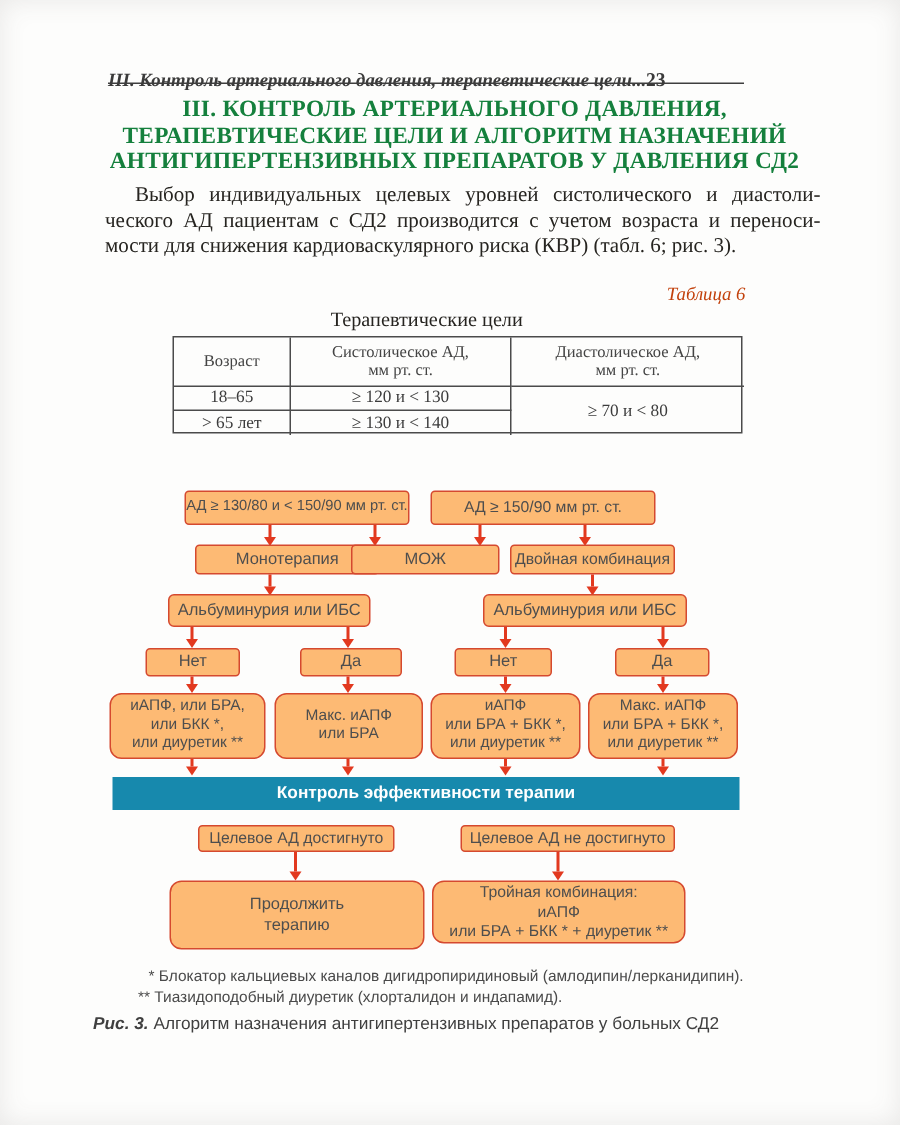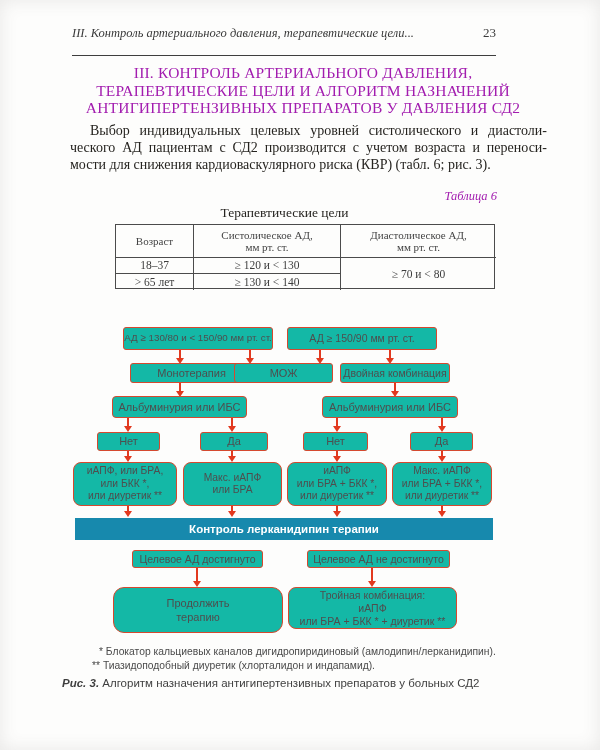--- a/index.html
+++ b/index.html
@@ -4,59 +4,59 @@
 <style>
   * { margin:0; padding:0; box-sizing:border-box; }
   html,body { background:#ffffff; }
   .page {
     position:relative; width:600px; height:750px; background:#fdfdfc;
     overflow:hidden; font-family:"Liberation Serif", serif;
     box-shadow: inset 0 0 18px rgba(80,75,70,.12);
   }
   
   .runhead {
-    position:absolute; left:72px; top:25px; width:424px;
-    display:flex; justify-content:space-between; align-items:baseline;
-    color:#3a3a3a; font-size:12.5px;
+    position:absolute; left:72px; top:45px; width:424px;
+    display:flex; align-items:baseline;
+    color:#3a3a3a; font-size:12.5px;font-weight:bold;
   }
   .runhead .rh-text { font-style:italic; }
   .runhead .rh-page { font-style:normal; font-size:13px; }
   .rule { position:absolute; left:72px; top:55px; width:424px; border-top:1.4px solid #3e3e3e; }
   
   .title {
     position:absolute; left:58px; top:64px; width:490px; text-align:center;
-    font-weight:normal; font-size:15.5px; line-height:17.5px; color:#a21caf;
+    font-weight:bold; font-size:15.5px; line-height:17.5px; color:#15803d;
     letter-spacing:.2px;
   }
   
   .intro {
     position:absolute; left:70px; top:123px; width:477px;
     font-size:14px; line-height:16.8px; color:#262420;
   }
   .intro .jl { text-align:justify; text-align-last:justify; }
   .intro .first { text-indent:20px; }
   
   .tbl-label { position:absolute; left:72px; top:189px; width:425px; text-align:right;
-    font-style:italic; font-size:12.5px; color:#a21caf; }
+    font-style:italic; font-size:12.5px; color:#c2410c; }
   .tbl-title { position:absolute; left:72px; top:205px; width:425px; text-align:center;
     font-weight:normal; font-size:13.5px; color:#262420; }
   
   .ttable {
     position:absolute; left:115px; top:224px; width:380px; height:65px;
     display:grid; grid-template-columns:78px 147px 155px; grid-template-rows:33px 16px 16px;
     border:1.2px solid #4b4b4b; color:#3c3c3c; font-size:11.5px;
   }
   .ttable .cell { display:flex; flex-direction:column; align-items:center; justify-content:center; text-align:center; line-height:12.5px; }
   .ttable .hd { font-size:11px; color:#444; }
   .ttable .br { border-right:1.1px solid #4b4b4b; }
   .ttable .bb { border-bottom:1.1px solid #4b4b4b; }
   .ttable .dia-merged { grid-column:3; grid-row:2 / 4; }
   
   .fbox {
-    position:absolute; border:1.4px solid #d5492f; border-radius:3px; background:#14b8a6;
+    position:absolute; border:1.4px solid #d5492f; border-radius:3px; background:#fdba74;
     color:#4e4e4e; font-family:"Liberation Sans", sans-serif; font-size:11px;
     display:flex; flex-direction:column; align-items:center; justify-content:center;
     text-align:right; line-height:12.5px;
   }
   .fbox.round { border-radius:8px; }
   .arrow { position:absolute; width:2px; background:#e2391f; }
   .arrow::after {
     content:""; position:absolute; top:100%; left:-3.2px;
     border-left:4.2px solid transparent; border-right:4.2px solid transparent;
     border-top:6px solid #e2391f;
@@ -107,21 +107,21 @@
   <div class="ttable">
     <div class="cell hd br bb">Возраст</div>
     <div class="cell hd br bb">
       <span>Систолическое АД,</span>
       <span>мм рт. ст.</span>
     </div>
     <div class="cell hd bb">
       <span>Диастолическое АД,</span>
       <span>мм рт. ст.</span>
     </div>
-    <div class="cell br bb">18–37</div>
+    <div class="cell br bb">18–65</div>
     <div class="cell br bb">≥ 120 и &lt; 130</div>
     <div class="cell dia-merged">≥ 70 и &lt; 80</div>
     <div class="cell br">&gt; 65 лет</div>
     <div class="cell br">≥ 130 и &lt; 140</div>
   </div>
 
   <div class="fbox" style="left:123px; top:327px; width:150px; height:23px; font-size:9.8px;">АД ≥ 130/80 и &lt; 150/90 мм рт. ст.</div>
   <div class="fbox" style="left:287px; top:327px; width:150px; height:23px; font-size:10.5px;">АД ≥ 150/90 мм рт. ст.</div>
 
   <div class="arrow" style="left:179px; top:350px; height:8px;"></div>
@@ -172,29 +172,29 @@
     <span>Макс. иАПФ</span>
     <span>или БРА + БКК *,</span>
     <span>или диуретик **</span>
   </div>
 
   <div class="arrow" style="left:127px; top:506px; height:5px;"></div>
   <div class="arrow" style="left:231px; top:506px; height:5px;"></div>
   <div class="arrow" style="left:336px; top:506px; height:5px;"></div>
   <div class="arrow" style="left:441px; top:506px; height:5px;"></div>
 
-  <div class="tealbar">Контроль лерканидипин терапии</div>
+  <div class="tealbar">Контроль эффективности терапии</div>
 
   <div class="fbox" style="left:132px; top:550px; width:131px; height:18px; font-size:10.5px;">Целевое АД достигнуто</div>
   <div class="fbox" style="left:307px; top:550px; width:143px; height:18px; font-size:10.5px;">Целевое АД не достигнуто</div>
 
   <div class="arrow" style="left:196px; top:568px; height:13px;"></div>
   <div class="arrow" style="left:371px; top:568px; height:13px;"></div>
 
-  <div class="fbox round" style="left:113px; top:587px; width:170px; height:46px; font-size:11px; line-height:14px;border-radius:11px;">
+  <div class="fbox round" style="left:113px; top:587px; width:170px; height:46px; font-size:11px; line-height:14px;">
     <span>Продолжить</span>
     <span>терапию</span>
   </div>
   <div class="fbox round" style="left:288px; top:587px; width:169px; height:42px; font-size:10.5px; line-height:13px;">
     <span>Тройная комбинация:</span>
     <span>иАПФ</span>
     <span>или БРА + БКК * + диуретик **</span>
   </div>
 
   <div class="footnotes">

